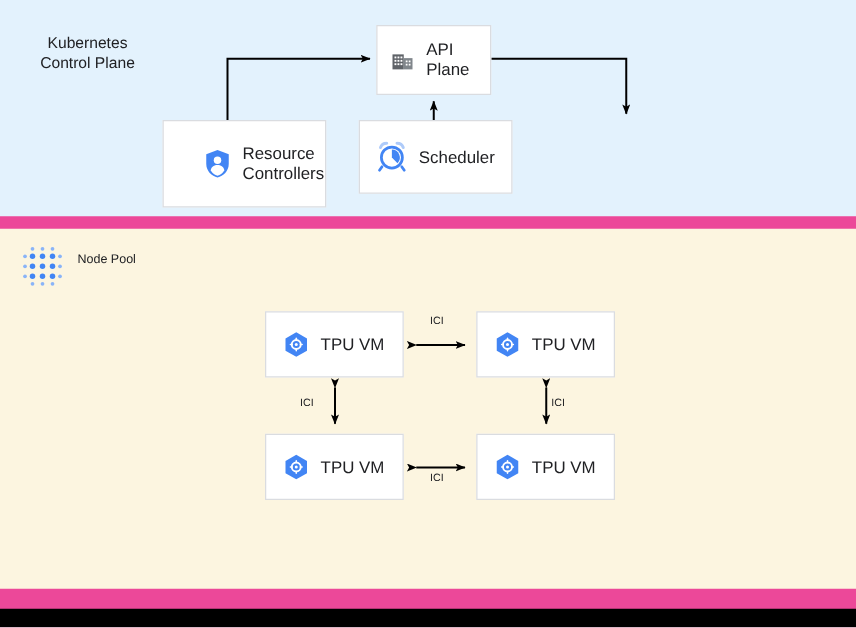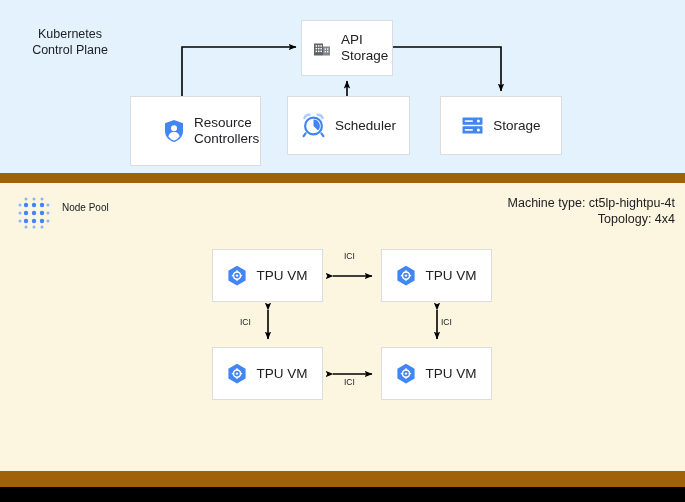--- a/index.html
+++ b/index.html
@@ -7,21 +7,21 @@
     padding: 0;
     background: #ffffff;
   }
   body {
     font-family: "Liberation Sans", sans-serif;
   }
   #canvas {
     position: relative;
     width: 685px;
     height: 502px;
-    background: #a16207;
+    background: #ec4899;
     overflow: hidden;
   }
 
   
   .panel {
     position: absolute;
     box-sizing: border-box;
   }
   #control-plane-panel {
     left: 0;
@@ -172,24 +172,20 @@
           <circle cx="28" cy="20" r="2.2"></circle>
         <circle cx="12" cy="28" r="2.2"></circle>
           <circle cx="20" cy="28" r="2.2"></circle>
           <circle cx="28" cy="28" r="2.2"></circle>
       </g>
     </svg>
   </div>
 
   <div id="node-pool-label">Node Pool</div>
 
-  <div id="machine-info">
-    <div>Machine type: ct5lp-hightpu-4t</div>
-    <div>Topology: 4x4</div>
-  </div>
 
   <svg id="connectors">
     <defs>
       <marker id="arrowhead" markerWidth="9" markerHeight="9" refX="7.5" refY="3.2" orient="auto" markerUnits="userSpaceOnUse">
         <path d="M0,0 L8,3.2 L0,6.4 L1.8,3.2 Z" fill="#000000"></path>
       </marker>
     </defs>
 
     <path d="M182,96 L182,47 L296,47" stroke="#000000" stroke-width="1.6" fill="none" marker-end="url(#arrowhead)"></path>
 
@@ -222,21 +218,21 @@
           <rect x="5.0" y="11.6" width="1.5" height="1.5"></rect>
           <rect x="7.4" y="11.6" width="1.5" height="1.5"></rect>
           <rect x="11.6" y="9.4" width="1.4" height="1.4"></rect>
           <rect x="14.0" y="9.4" width="1.4" height="1.4"></rect>
           <rect x="11.6" y="12.0" width="1.4" height="1.4"></rect>
           <rect x="14.0" y="12.0" width="1.4" height="1.4"></rect>
         </g>
       </svg>
     </span>
     <span class="node-label">API
-Storage</span>
+Plane</span>
   </div>
 
   <div class="node-box" id="box-resource-controllers">
     <span class="node-icon">
       <svg width="22" height="24" viewBox="0 0 22 24">
         <path d="M11 1 L20 4.3 L20 12 C20 18 15.6 21.8 11 23 C6.4 21.8 2 18 2 12 L2 4.3 Z" fill="#4285f4"></path>
         <circle cx="11" cy="9.2" r="3.0" fill="#ffffff"></circle>
         <path d="M11 13.0 C7.7 13.0 5.6 15.1 5.6 17.4 C7.0 19.6 8.9 21.0 11 21.6 C13.1 21.0 15.0 19.6 16.4 17.4 C16.4 15.1 14.3 13.0 11 13.0 Z" fill="#ffffff"></path>
       </svg>
     </span>
@@ -251,33 +247,20 @@
         <path d="M21.6 5.0 A5.2 5.2 0 0 0 16.6 1.6" stroke="#aecbfa" stroke-width="2.4" fill="none" stroke-linecap="round"></path>
         <path d="M4.6 20.4 L2.6 23.2" stroke="#4285f4" stroke-width="2.2" stroke-linecap="round"></path>
         <path d="M20.4 20.4 L22.4 23.2" stroke="#4285f4" stroke-width="2.2" stroke-linecap="round"></path>
         <circle cx="12.5" cy="13.0" r="8.4" fill="none" stroke="#4285f4" stroke-width="2.2"></circle>
         <path d="M12.5 13.0 L12.5 6.6 A6.4 6.4 0 0 1 17.0 17.5 Z" fill="#4285f4"></path>
       </svg>
     </span>
     <span class="node-label">Scheduler</span>
   </div>
 
-  <div class="node-box" id="box-storage">
-    <span class="node-icon">
-      <svg width="23" height="23" viewBox="0 0 23 23">
-        <rect x="1.5" y="3.5" width="20" height="7.2" rx="0.6" fill="#4285f4"></rect>
-        <rect x="1.5" y="12.3" width="20" height="7.2" rx="0.6" fill="#4285f4"></rect>
-        <rect x="3.8" y="6.3" width="8.0" height="1.6" fill="#ffffff"></rect>
-        <rect x="3.8" y="15.1" width="8.0" height="1.6" fill="#ffffff"></rect>
-        <circle cx="17.4" cy="7.1" r="1.5" fill="#ffffff"></circle>
-        <circle cx="17.4" cy="15.9" r="1.5" fill="#ffffff"></circle>
-      </svg>
-    </span>
-    <span class="node-label">Storage</span>
-  </div>
 
   <div class="node-box" id="box-tpu-0">
     <span class="node-icon">
       <svg width="20" height="22" viewBox="0 0 20 22">
         <path d="M10 0.8 L18.6 5.7 L18.6 15.5 L10 20.4 L1.4 15.5 L1.4 5.7 Z" fill="#4285f4"></path>
         <circle cx="10" cy="10.6" r="3.6" fill="none" stroke="#ffffff" stroke-width="1.5"></circle>
         <circle cx="10" cy="10.6" r="1.2" fill="#ffffff"></circle>
         <g stroke="#ffffff" stroke-width="1.2" stroke-linecap="round">
           <path d="M10 5.6 L10 7.0"></path>
             <path d="M10 14.2 L10 15.6"></path>

